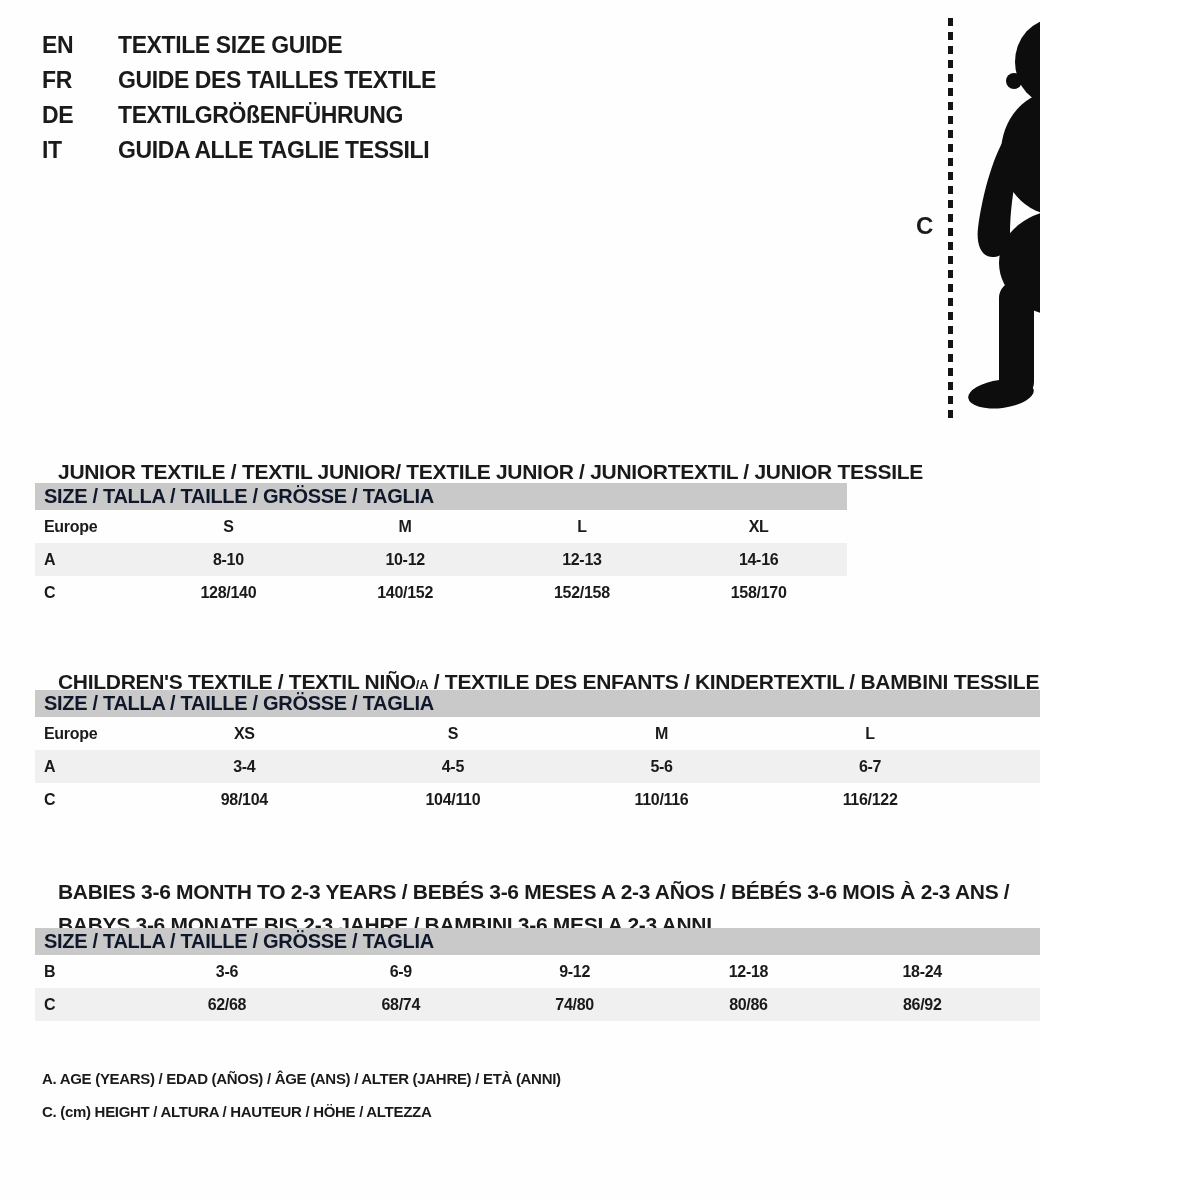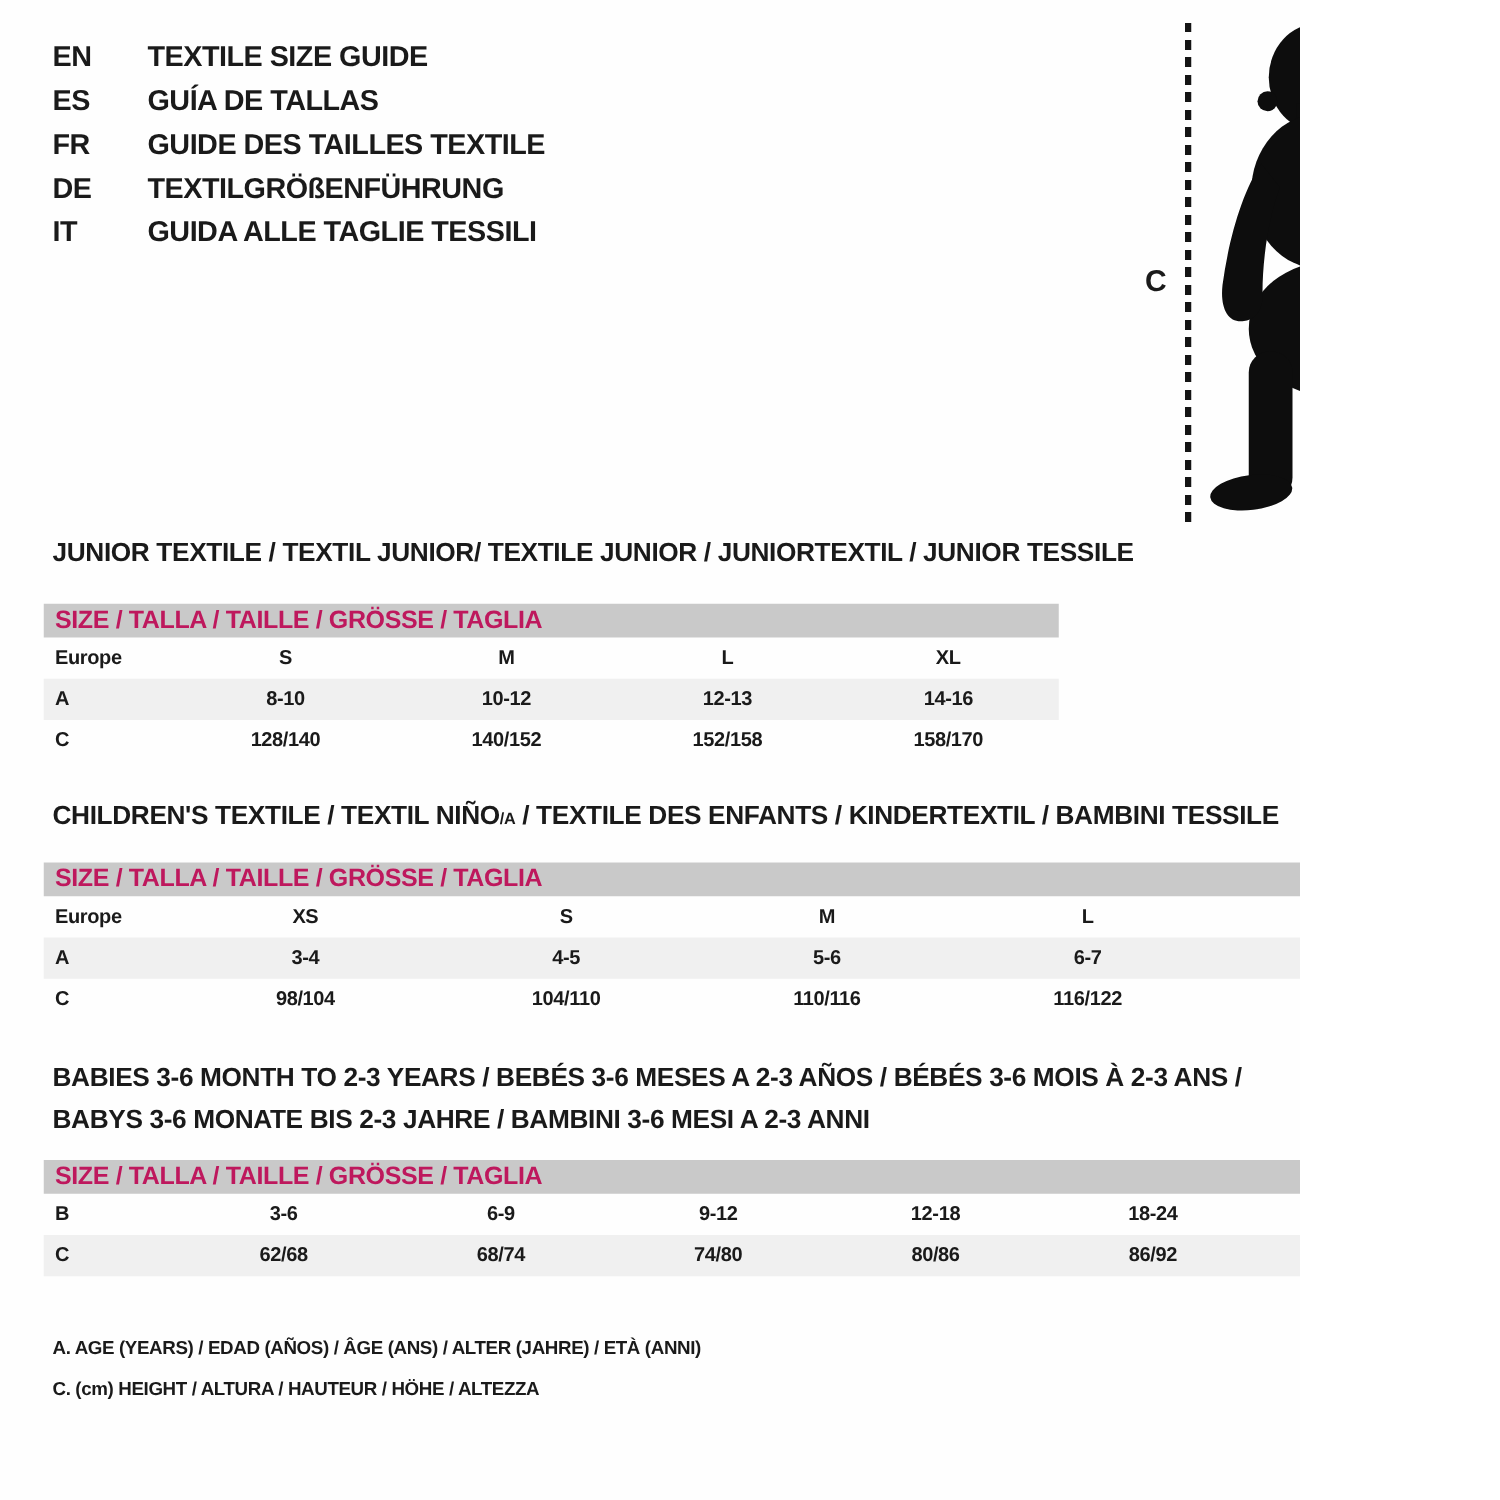--- a/index.html
+++ b/index.html
@@ -20,34 +20,34 @@
 
   
   .figure-c-label { position: absolute; left: 916px; top: 212px; font-size: 24px; }
   .dash-line {
     position: absolute; left: 948px; top: 18px; width: 5px; height: 402px;
     background: repeating-linear-gradient(to bottom, #141414 0px, #141414 8px, transparent 8px, transparent 14px);
   }
   .silhouette { position: absolute; left: 963px; top: 13px; width: 182px; height: 412px; }
 
   
-  .t-title { position: absolute; left: 42px; font-size: 21px; letter-spacing: -0.3px; white-space: nowrap; }
+  .t-title { position: absolute; left: 58px; font-size: 21px; letter-spacing: -0.3px; white-space: nowrap; margin-top: 29px; }
   .t-title .sub { font-size: 13px; }
   .junior-title   { top: 431px; }
   .children-title { top: 641px; }
   .babies-title   { top: 846px; line-height: 33px; }
 
   .tgrid { position: absolute; left: 35px; }
   .junior-grid   { top: 483px; width: 812px;  }
   .children-grid { top: 690px; width: 1148px; }
   .babies-grid   { top: 928px; width: 1148px; }
 
   .tbar {
     height: 27px; line-height: 27px;
-    background: #c9c9c9; color: #be185d;
+    background: #c9c9c9; color: #0f172a;
     padding-left: 9px; box-sizing: border-box;
     font-size: 20px; letter-spacing: -0.3px;
   }
   .trow { display: grid; height: 33px; align-items: center; font-size: 16px; letter-spacing: -0.3px; }
   .junior-grid   .trow { grid-template-columns: 105px repeat(4, 1fr); }
   .children-grid .trow { grid-template-columns: 105px repeat(5, 1fr); }
   .babies-grid   .trow { grid-template-columns: 105px repeat(6, 1fr); }
   .tlabel { padding-left: 9px; }
   .tcell { text-align: center; }
   .shaded { background: #f0f0f0; }
@@ -58,24 +58,20 @@
 </style>
 </head>
 <body>
 
 <div class="page">
 
   <div class="lang-header">
     <div class="lang-row">
       <span class="lang-code">EN</span>
       <span class="lang-title">TEXTILE SIZE GUIDE</span>
-    </div>
-    <div class="lang-row">
-      <span class="lang-code">ES</span>
-      <span class="lang-title">GUÍA DE TALLAS</span>
     </div>
     <div class="lang-row">
       <span class="lang-code">FR</span>
       <span class="lang-title">GUIDE DES TAILLES TEXTILE</span>
     </div>
     <div class="lang-row">
       <span class="lang-code">DE</span>
       <span class="lang-title">TEXTILGRÖßENFÜHRUNG</span>
     </div>
     <div class="lang-row">

